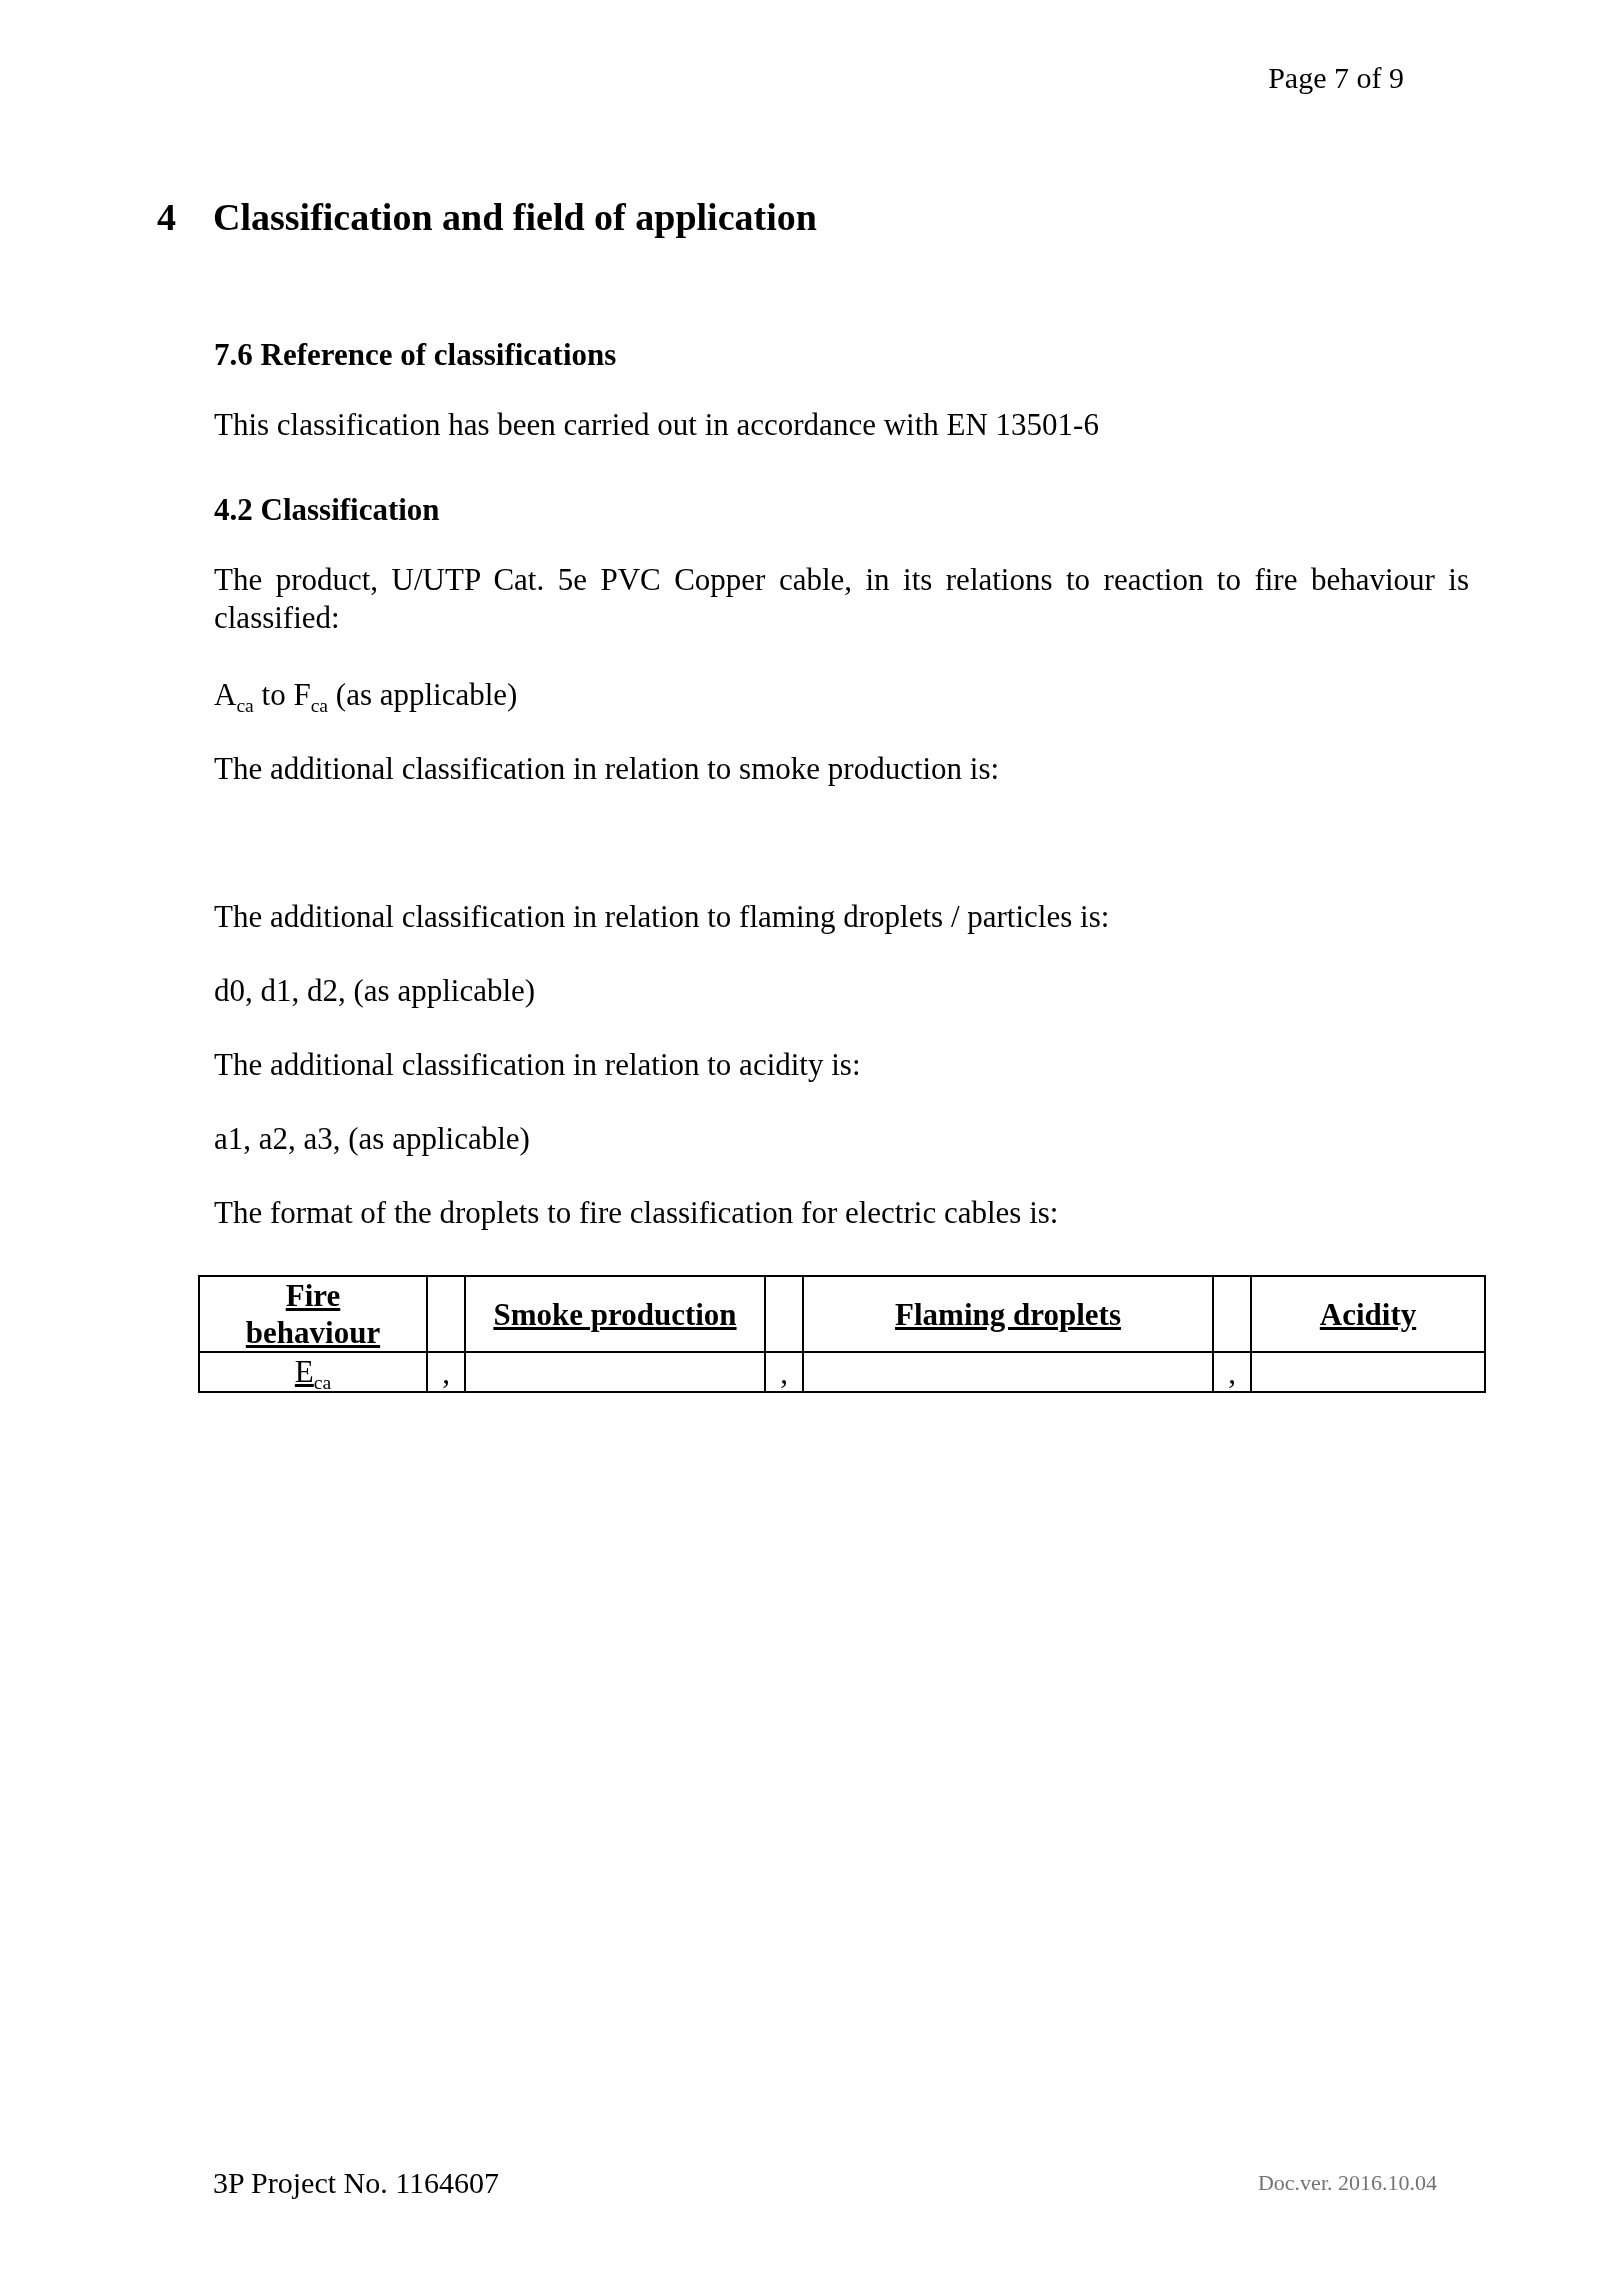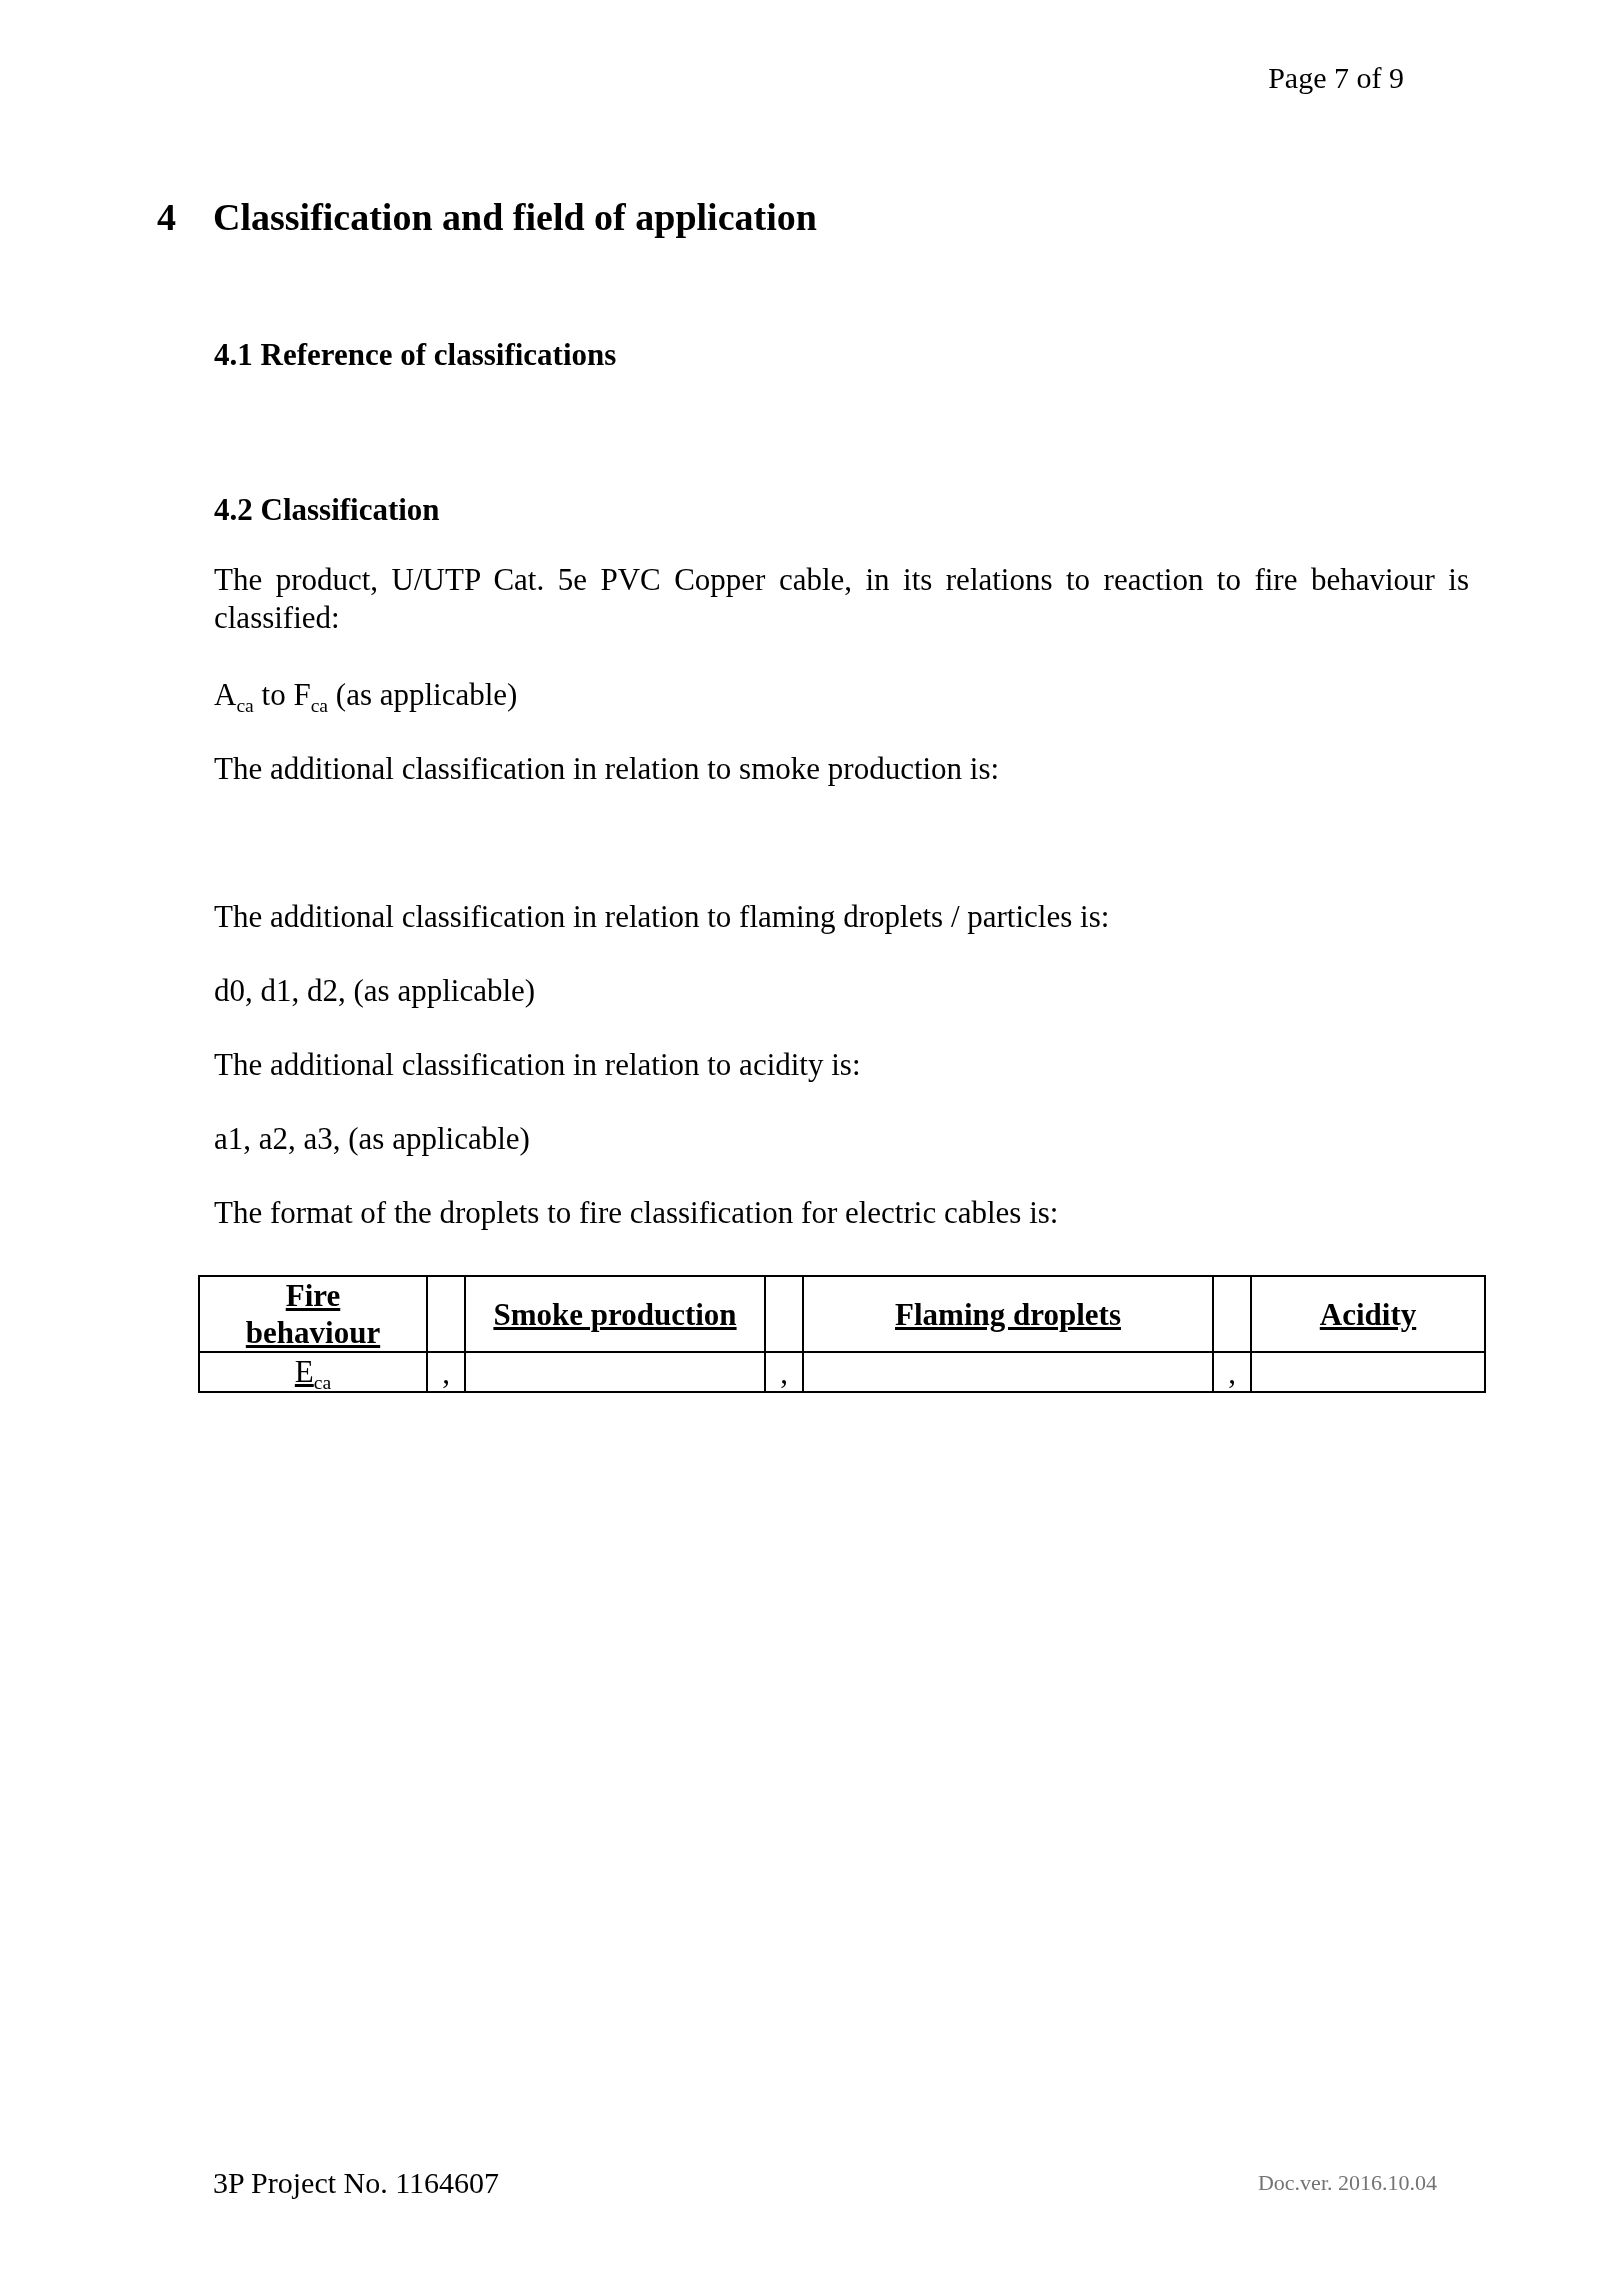--- a/index.html
+++ b/index.html
@@ -75,22 +75,23 @@
 <body>
 
 <div class="page">
 
   <div id="page-num" class="abs">Page 7 of 9</div>
 
   <div id="main-heading" class="abs">
     <span class="heading-number">4</span><span class="heading-title">Classification and field of application</span>
   </div>
 
-  <div id="sec41-title" class="abs body-text bold">4.1 Reference of classifications</div>
+  <div id="sec41-title" class="abs body-text bold">7.6 Reference of classifications</div>
 
+  <div id="sec41-body" class="abs body-text">This classification has been carried out in accordance with EN 13501-6</div>
 
   <div id="sec42-title" class="abs body-text bold">4.2 Classification</div>
 
   <div id="intro" class="abs body-text">The product, U/UTP Cat. 5e PVC Copper cable, in its relations to reaction to fire behaviour is classified:</div>
 
   <div id="fire-range" class="abs body-text">
     <span>A</span><sub class="subsc">ca</sub><span> to F</span><sub class="subsc">ca</sub><span> (as applicable)</span>
   </div>
 
   <div id="smoke-intro" class="abs body-text">The additional classification in relation to smoke production is:</div>

